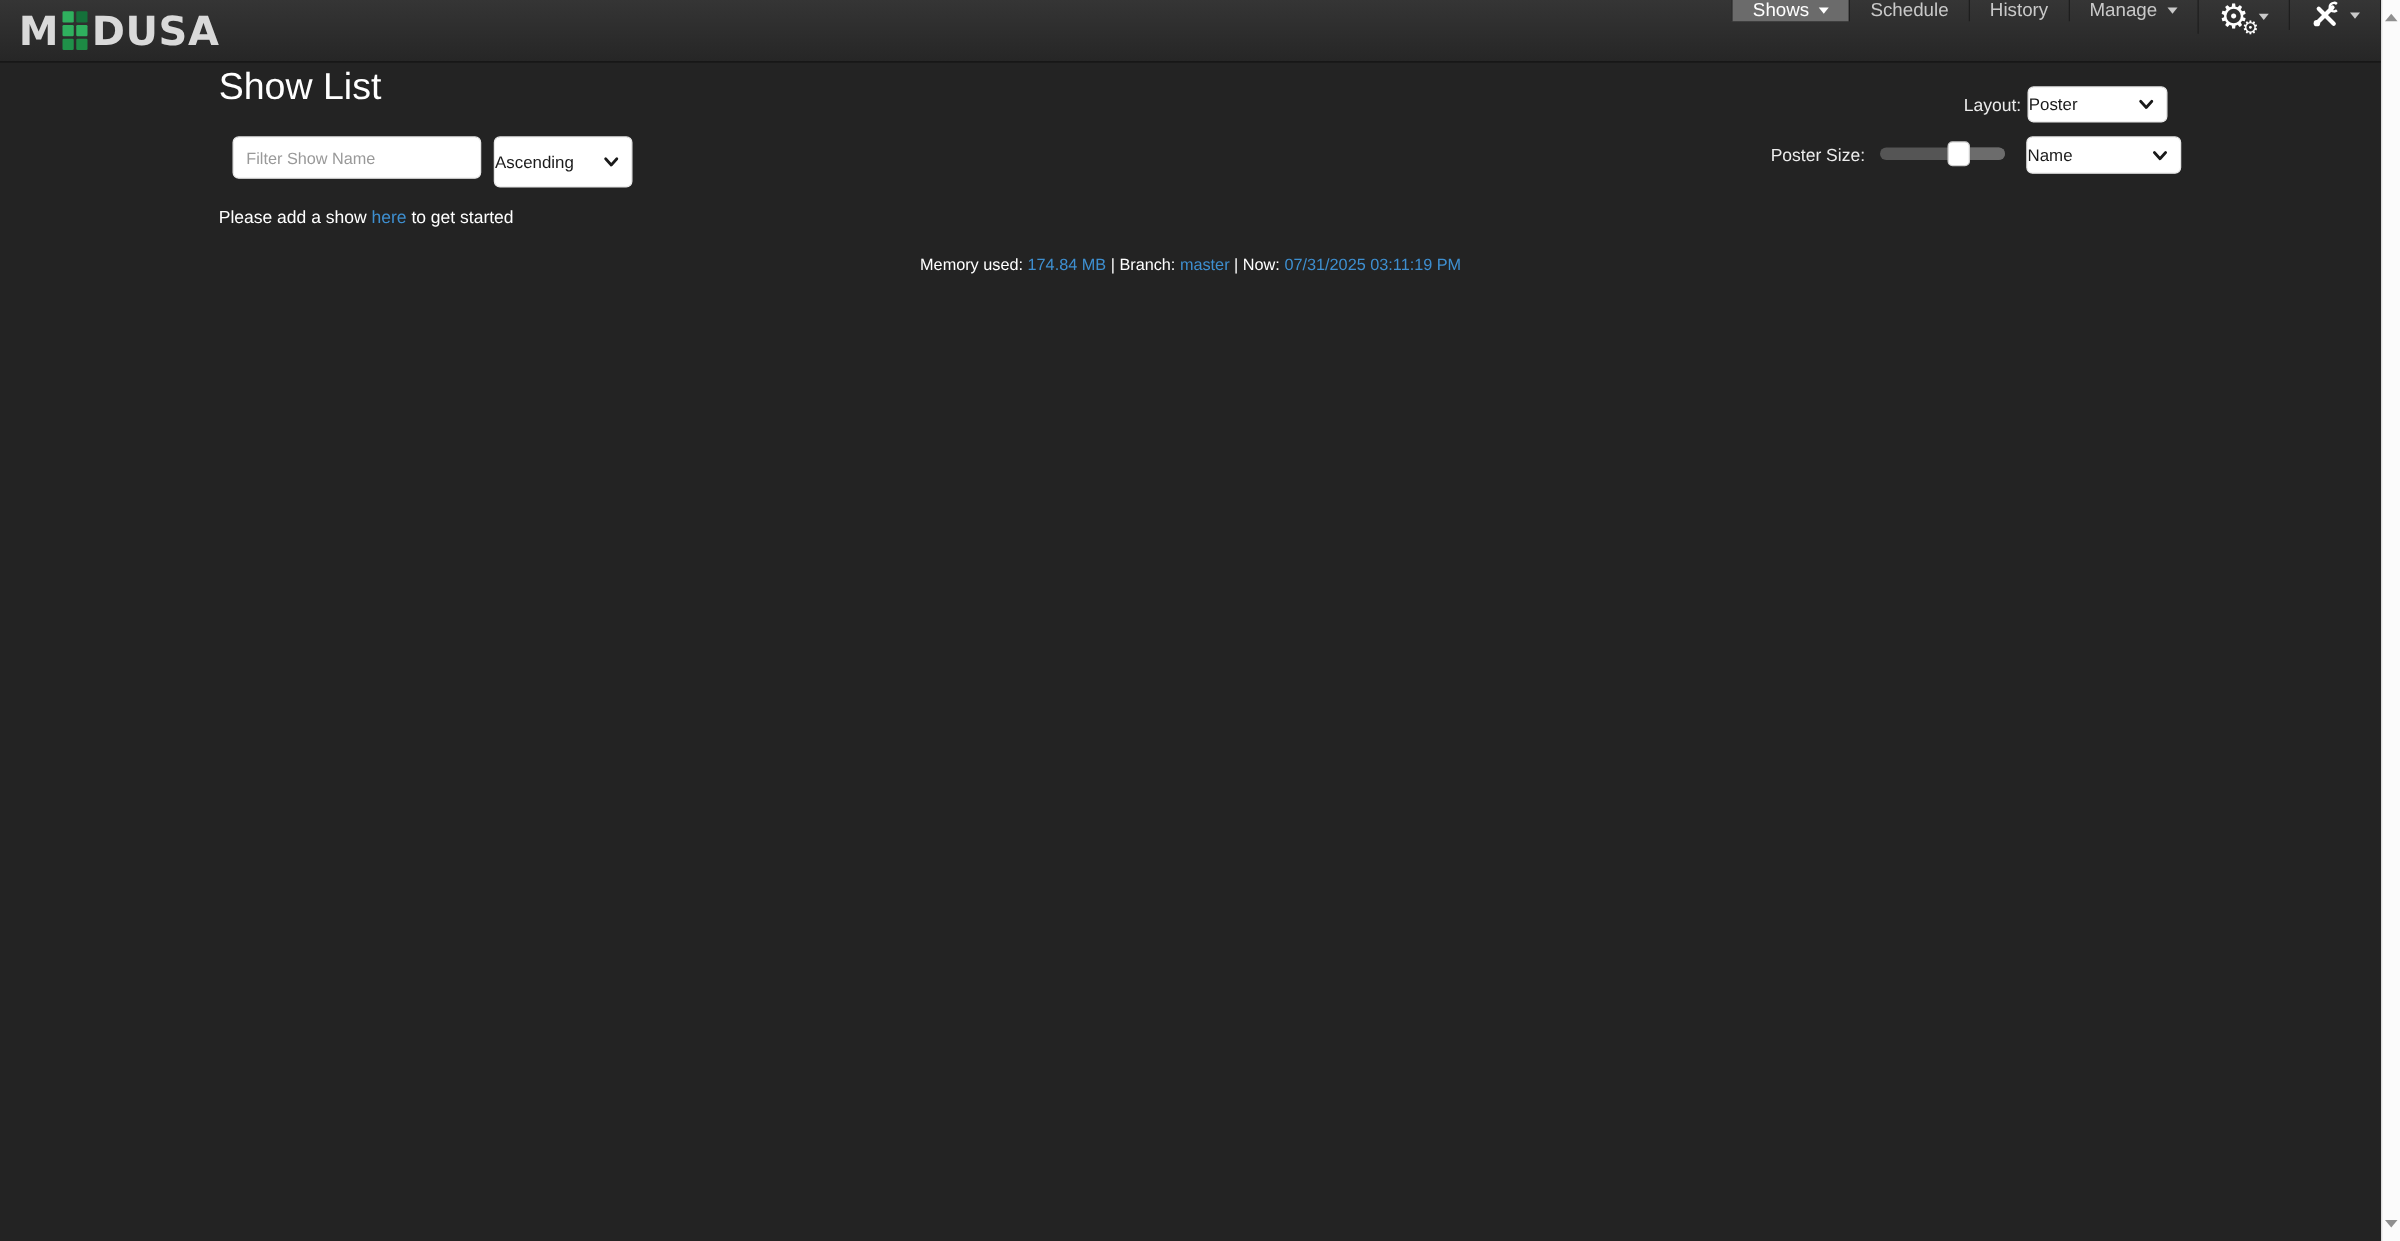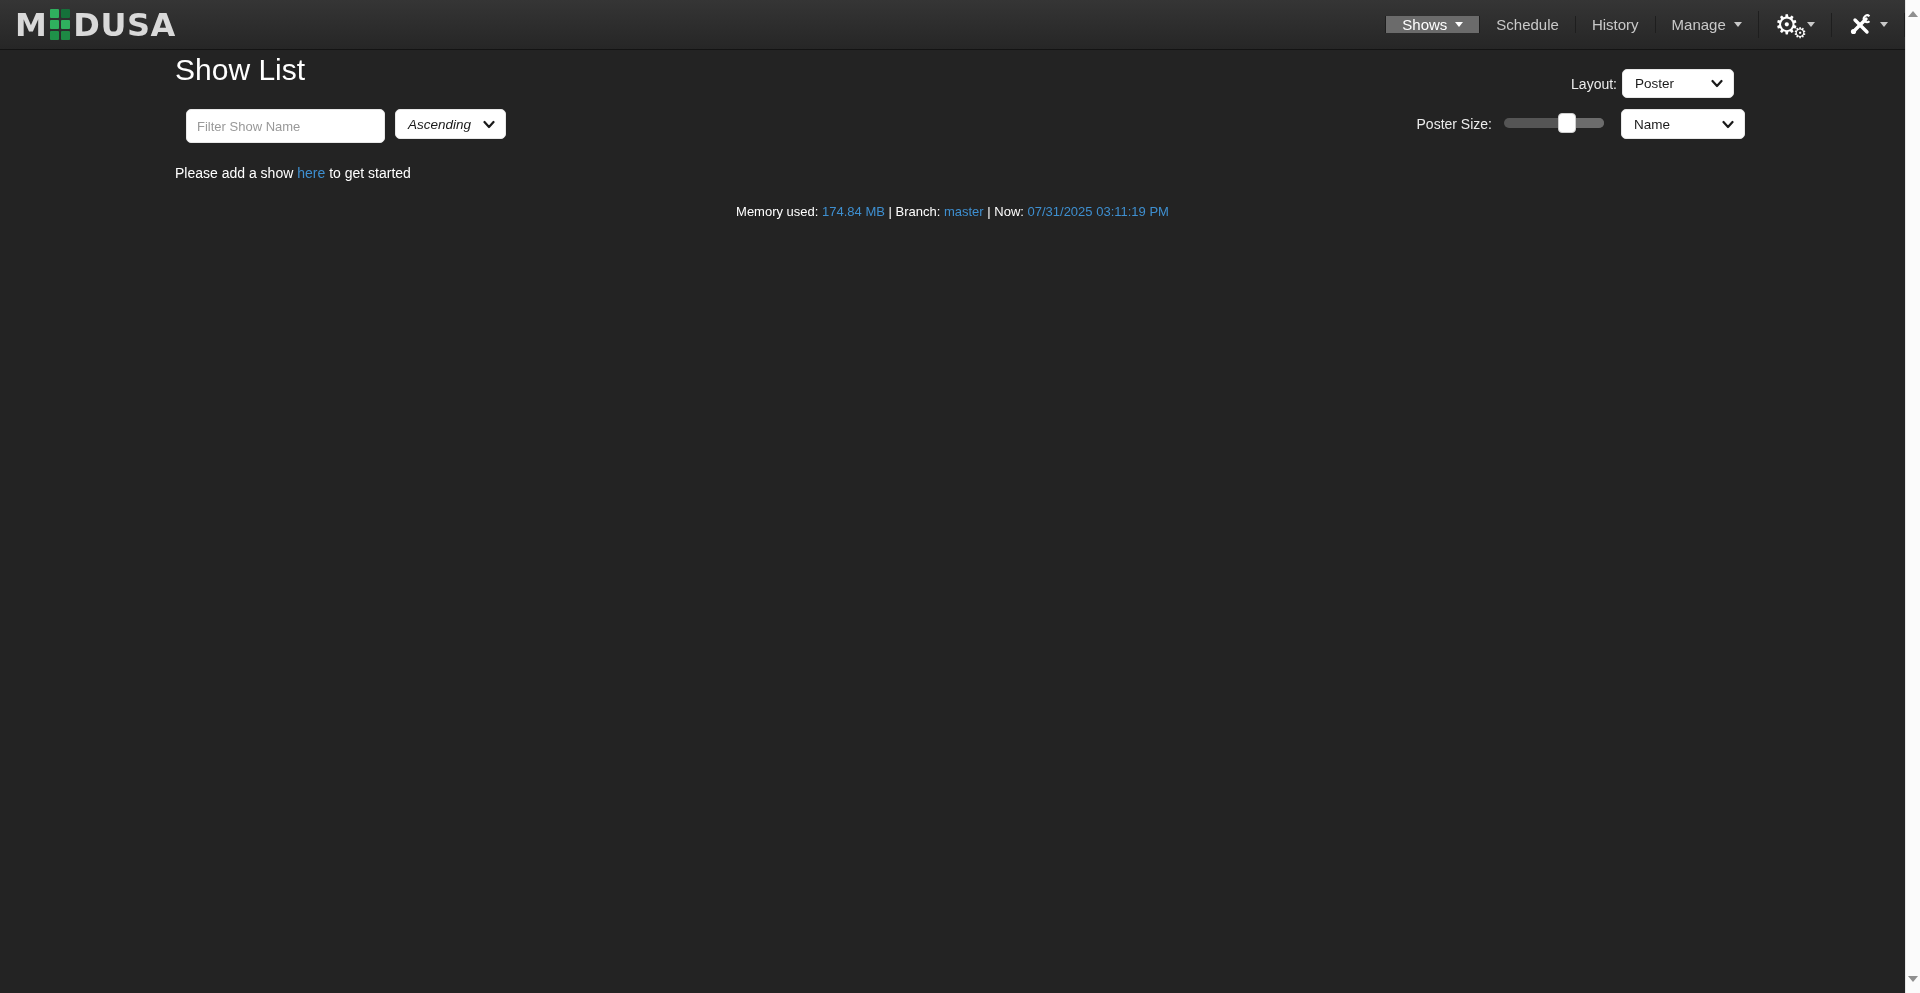--- a/index.html
+++ b/index.html
@@ -31,21 +31,21 @@
     grid-template-columns: repeat(2, 9px);
     grid-auto-rows: 9px;
     gap: 2px;
     margin: 0 3px;
   }
   .logo-grid span { display: block; border-radius: 1px; }
   .lg1 { background: #2fb05e; } .lg2 { background: #15713a; }
   .lg3 { background: #2fb05e; } .lg4 { background: #2fb05e; }
   .lg5 { background: #1f9149; } .lg6 { background: #1d8a44; }
 
-  .nav-items { display: flex; align-items: center; }
+  .nav-items { display: flex; align-items: flex-start; }
   .nav-item {
     display: flex; align-items: center; padding: 0 16px;
     color: #c9c9c9; font-size: 15px; cursor: pointer;
     border-left: 1px solid #1e1e1e;
   }
   .nav-item:last-child { border-right: 1px solid #1e1e1e; }
   .nav-item.active { background: #6b6b6b; color: #fff; }
   .caret {
     width: 0; height: 0;
     border: 4px solid transparent;
@@ -68,23 +68,23 @@
     padding: 16px 10px; font-size: 13px; color: #333; outline: none;
     font-family: "Liberation Sans", sans-serif;
   }
   .filter-input::placeholder { color: #999; }
 
   .sel {
     position: absolute; background: #fff; border: 1px solid #e8e8e8;
     border-radius: 5px; display: flex; align-items: center;
     font-size: 13.5px; color: #1a1a1a; cursor: pointer;
   }
-  .sel-text { flex: 1; padding-left: 12px; white-space: nowrap; }
+  .sel-text { flex: 1; padding-left: 0; white-space: nowrap; }
   .sel-chevron { margin-right: 10px; display: flex; }
-  .sel-ascending { left: 395px; top: 109px; width: 111px; height: 30px; font-style: italic; }
+  .sel-ascending { left: 395px; top: 109px; width: 111px; height: 41px; }
   .sel-layout    { left: 1622px; top: 69px;  width: 112px; height: 29px; }
   .sel-sortby    { left: 1621px; top: 109px; width: 124px; height: 30px; }
 
   .ctl-label {
     position: absolute; color: #ececec; font-size: 14px; white-space: nowrap;
   }
   .label-layout { right: 303px; top: 76px; margin-left: 46px; }
   .label-poster-size { right: 428px; top: 116px; }
 
   .slider {

